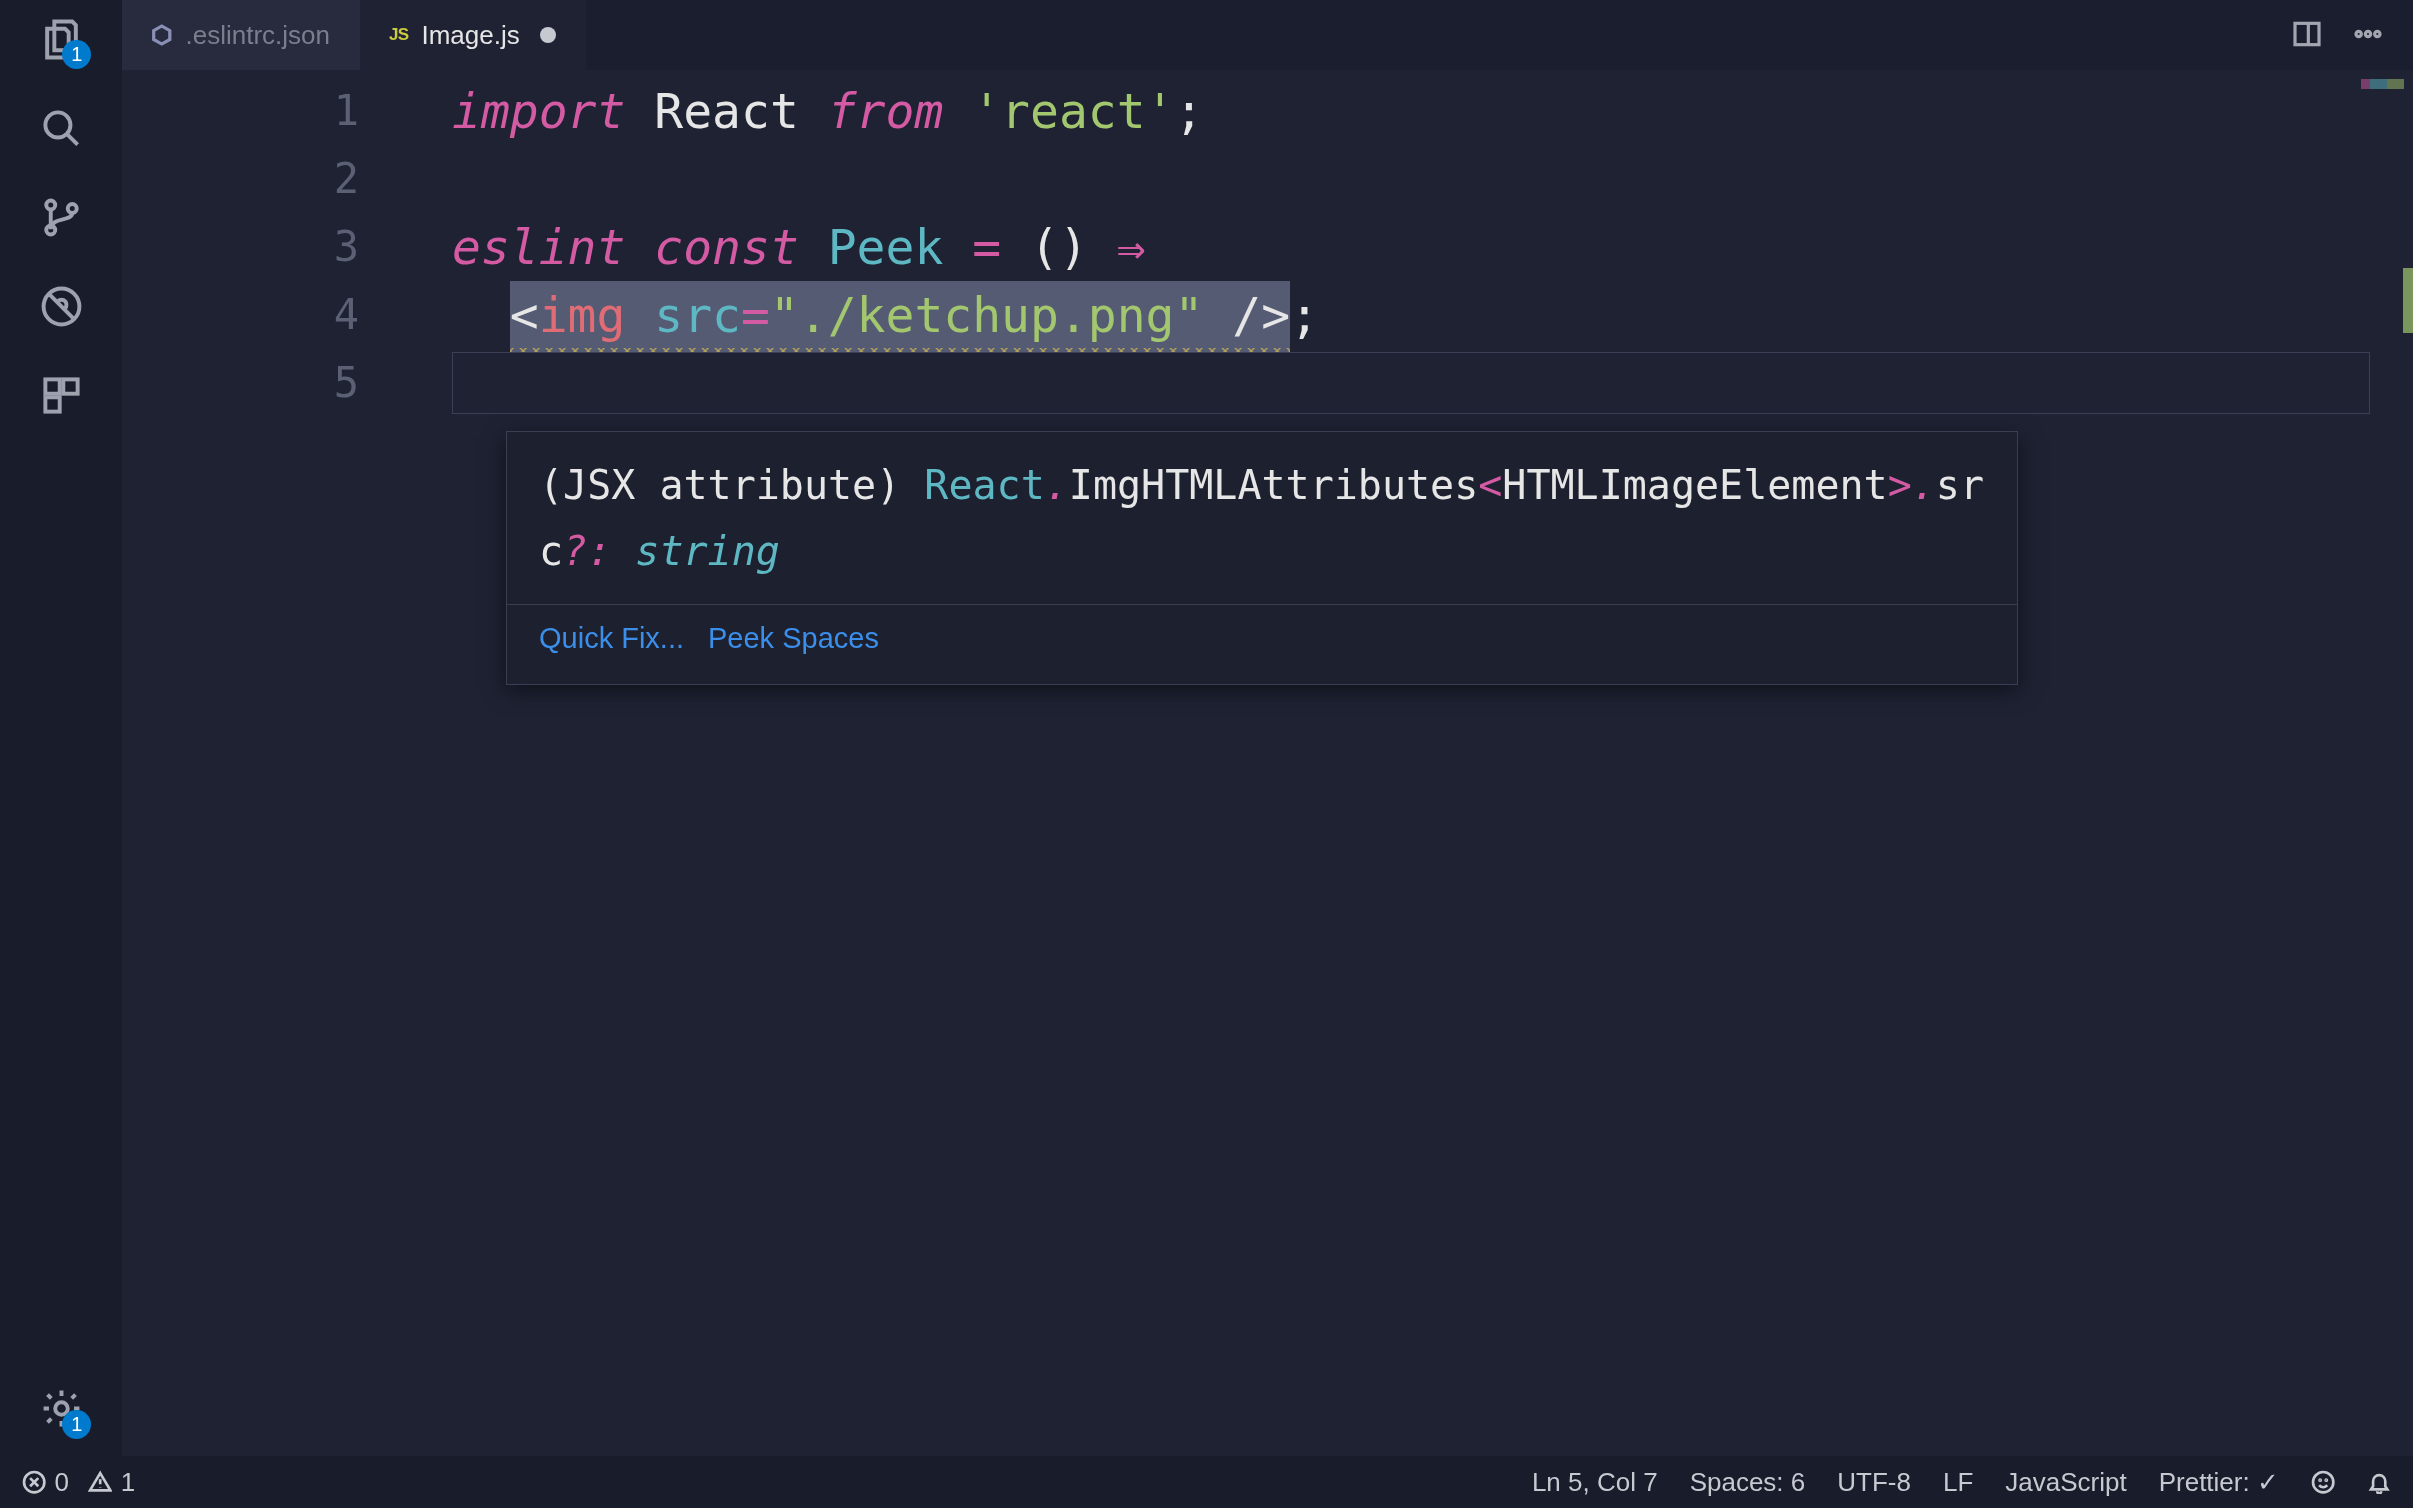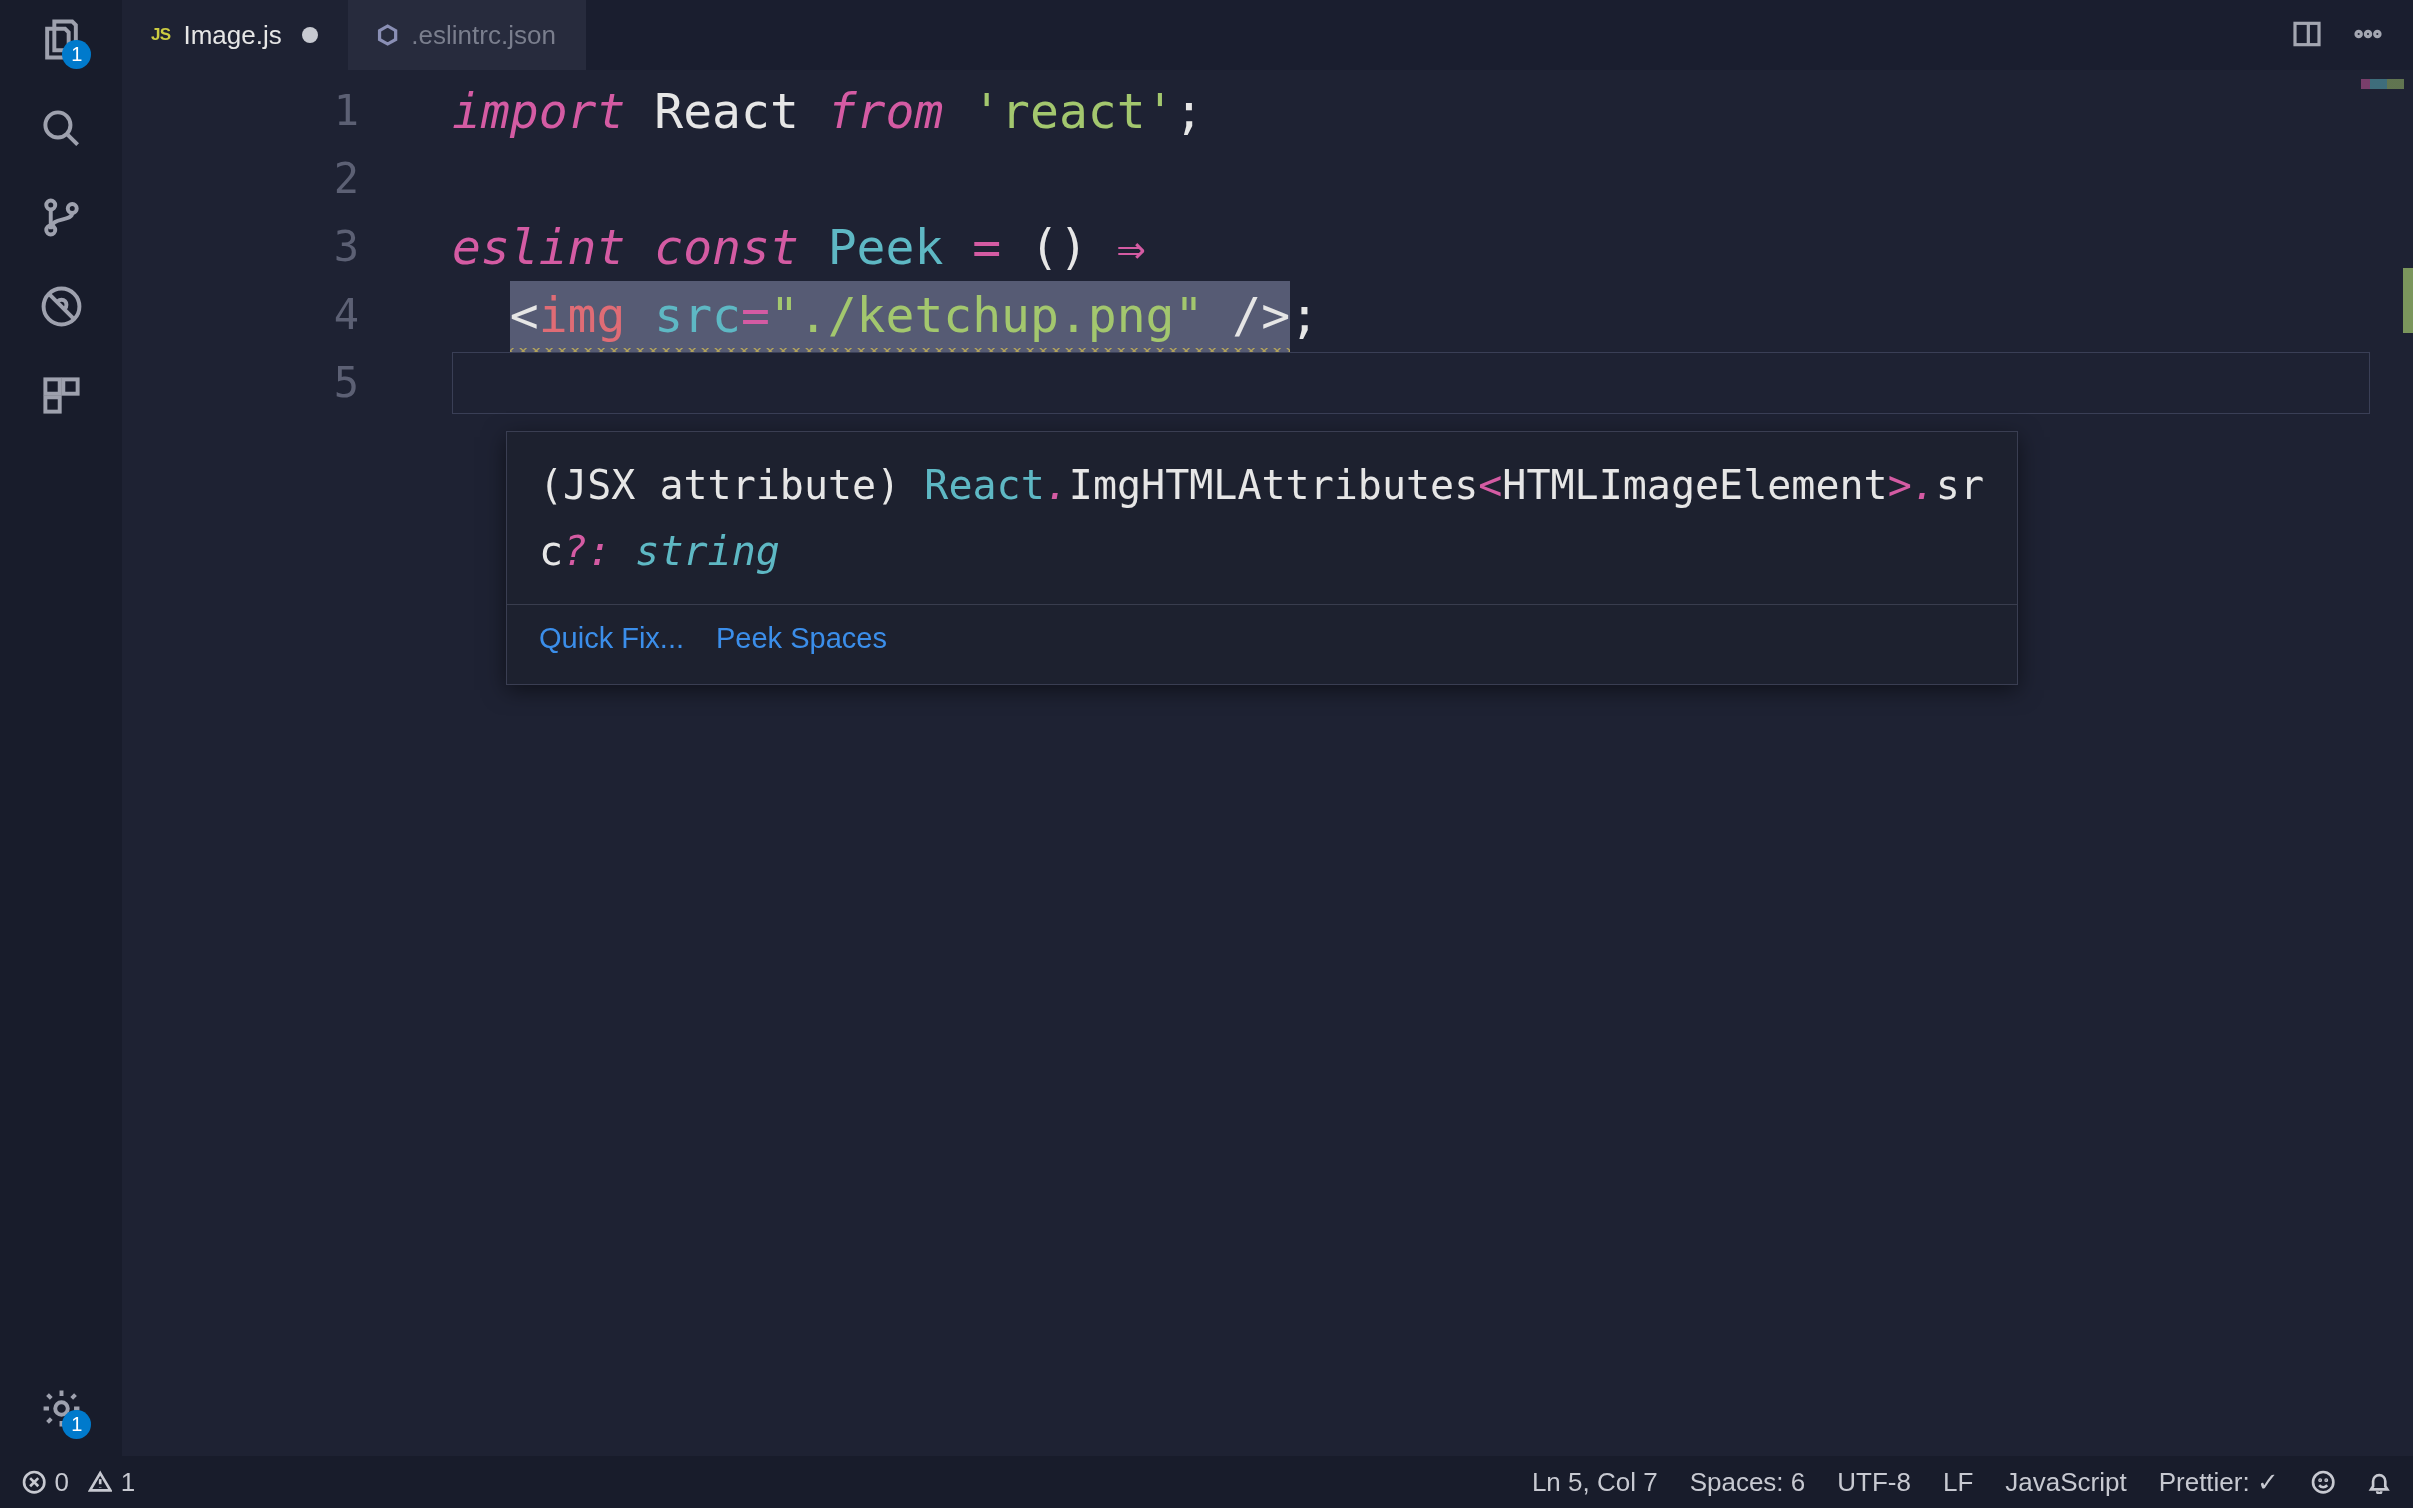--- a/index.html
+++ b/index.html
@@ -213,21 +213,21 @@
   .hover .sig .punc { color: var(--fg-white); }
   .hover .sig .kw { color: var(--fg-pink); font-style: italic; }
   .hover .sig .type { color: var(--fg-cyan); }
   .hover .sig .meth { color: var(--fg-white); }
   .hover .sig .ret { color: var(--fg-cyan); font-style: italic; }
   .hover .sig { font-family: inherit; white-space: normal; word-break: break-all; color: var(--fg-white);}
   .hover .msg { color: var(--fg-white); }
   .hover .rule { color: #8a8d9a; }
   .hover .actions {
     padding: 10px 32px 21.5px;
-    display: flex; gap: 32px;
+    display: flex; gap: 24px;
     font-family: -apple-system, sans-serif;
     font-size: 29px;
   }
   .hover .actions span { color: var(--accent-blue); }
   
   .status-bar {
     height: 52px;
     background: var(--bg-status-bar);
     display: flex; align-items: center;
     font-family: -apple-system, sans-serif;
@@ -301,28 +301,28 @@
           <circle cx="12" cy="12" r="3.5"></circle>
           <path d="M12 2v3M12 19v3M4.2 4.2l2.1 2.1M17.7 17.7l2.1 2.1M2 12h3M19 12h3M4.2 19.8l2.1-2.1M17.7 6.3l2.1-2.1"></path>
         </svg>
       <span class="badge">1</span>
     </div>
   </div>
 
   <div class="main">
 
     <div class="tab-bar">
+      <div class="tab">
+        <span class="eslint-icon"></span>
+        <span>.eslintrc.json</span>
+      </div>
       <div class="tab active">
         <span class="file-icon">JS</span>
         <span>Image.js</span>
         <span class="dirty-dot"></span>
-      </div>
-      <div class="tab">
-        <span class="eslint-icon"></span>
-        <span>.eslintrc.json</span>
       </div>
       <div class="tab-bar-spacer"></div>
       <div class="tab-bar-actions">
         <span>
           <svg viewBox="0 0 24 24">
               <rect x="3" y="4" width="18" height="16"></rect>
               <line x1="13" y1="4" x2="13" y2="20"></line>
             </svg>
         </span>
         <span>

